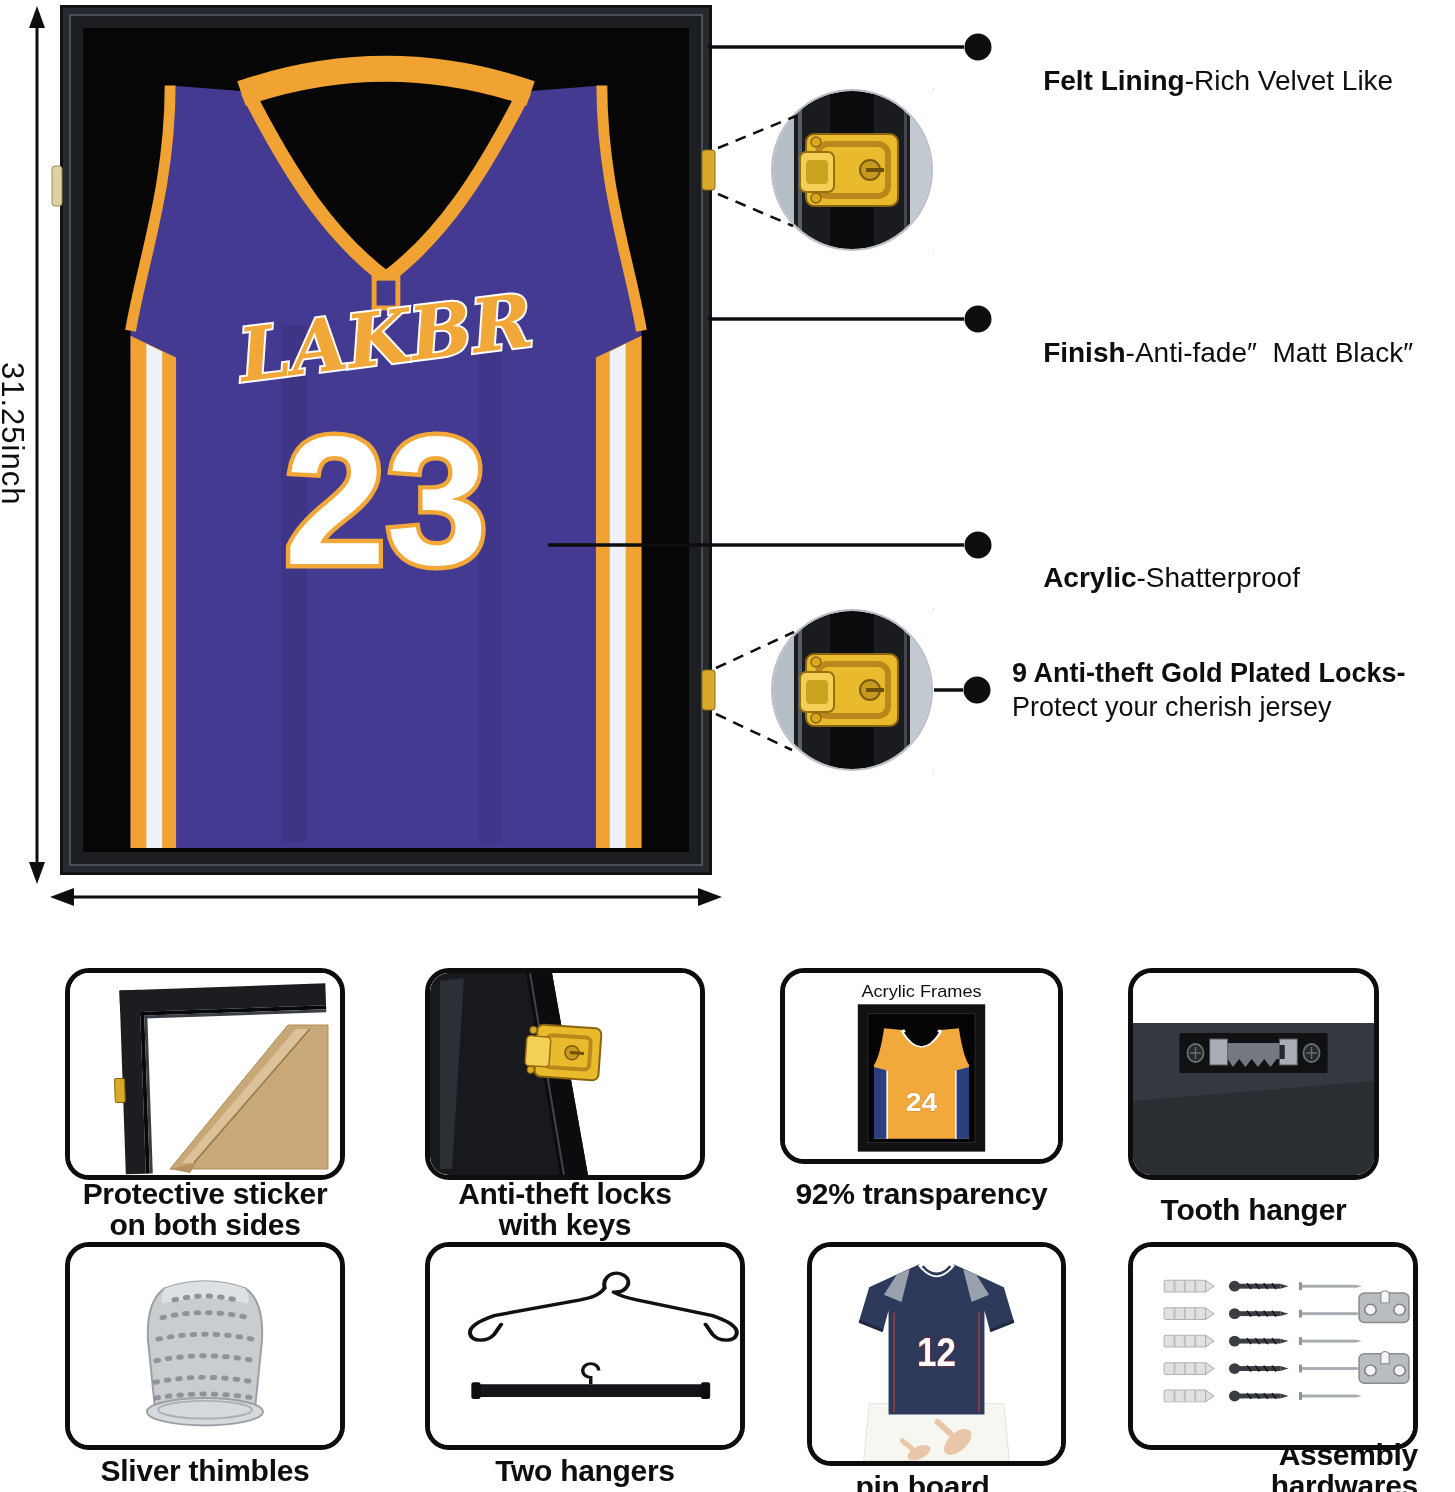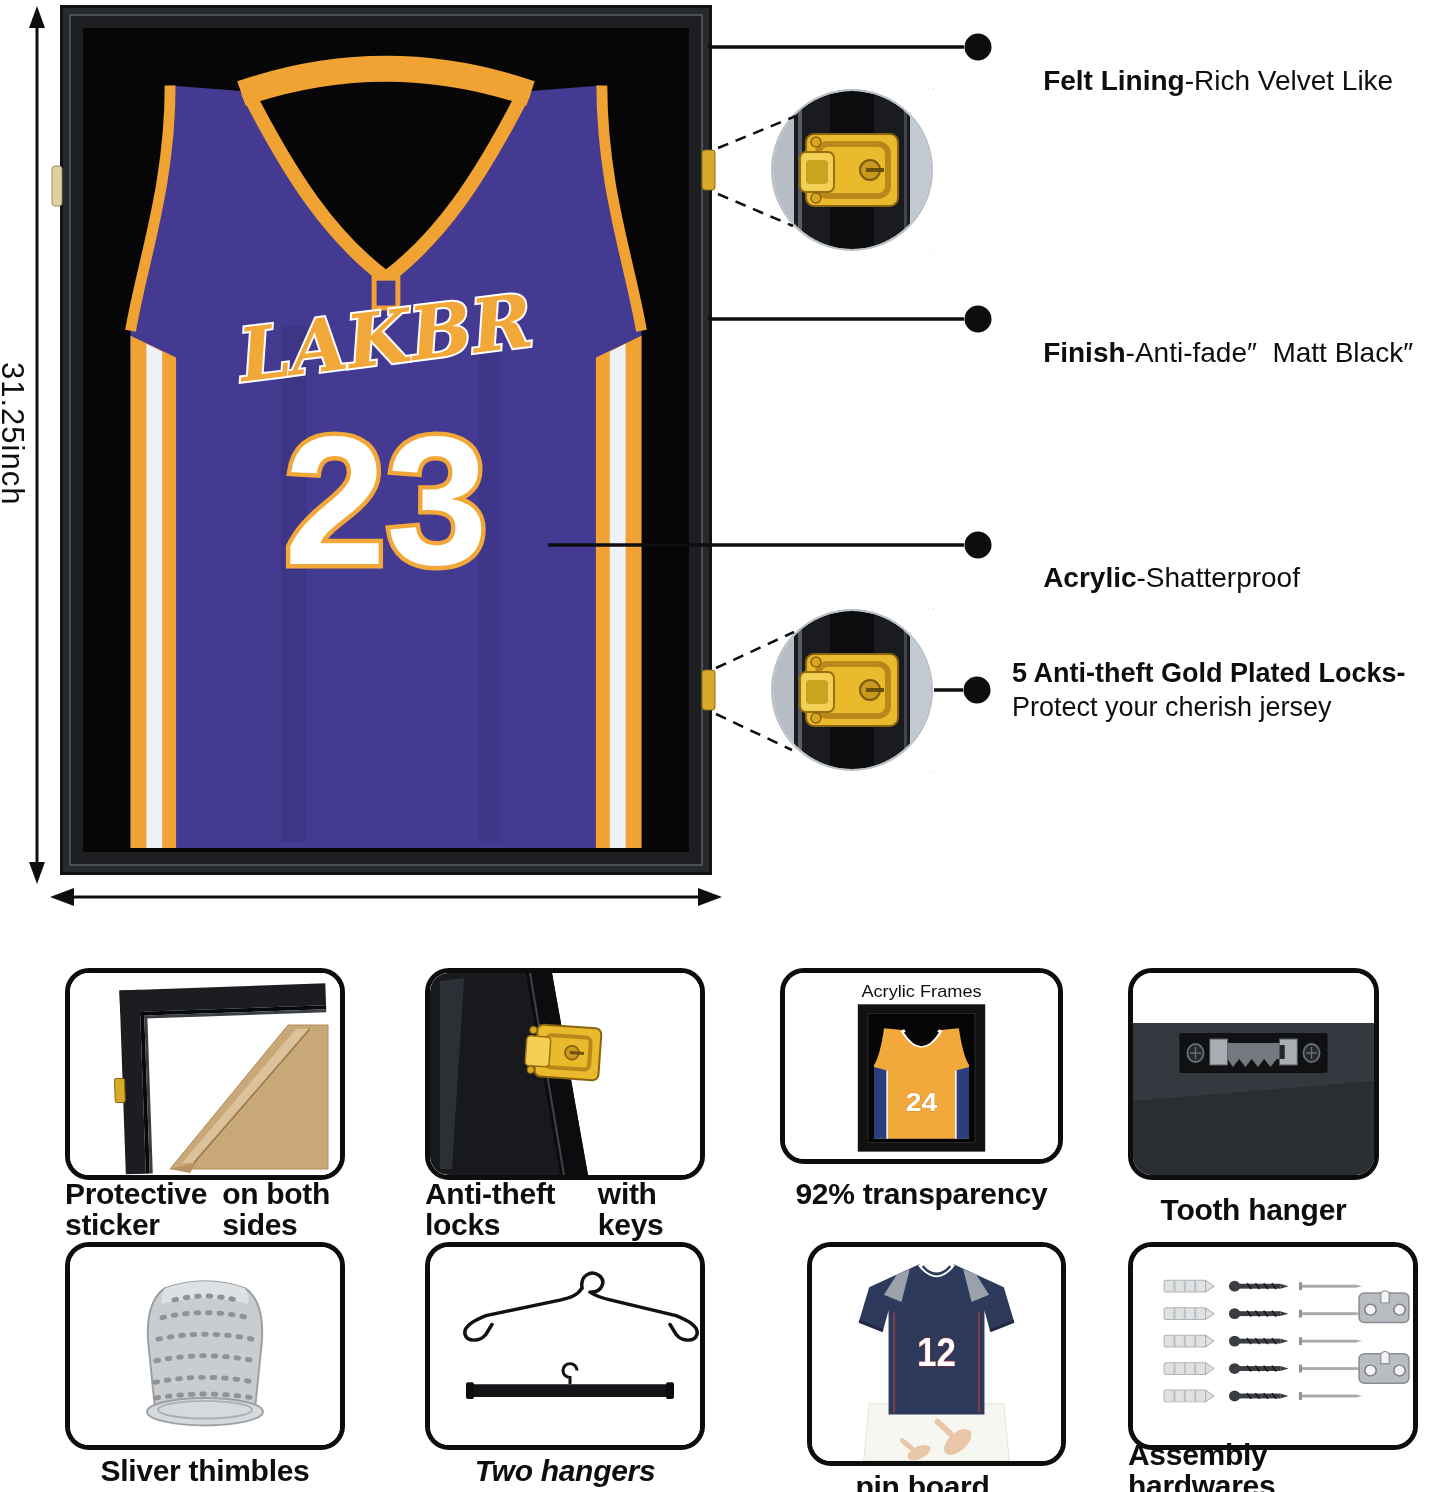--- a/index.html
+++ b/index.html
@@ -27,22 +27,22 @@
   #callout-1{left:1012px;top:30px;}
   #callout-2{left:1012px;top:302px;}
   #callout-3{left:1012px;top:527px;}
   #callout-4{left:1012px;top:656px;}
 
   
   .tile{position:absolute;}
   .tile-box{box-sizing:border-box;border:5px solid #0d0d0d;border-radius:24px;
             background:#fff;overflow:hidden;}
   .tile-box svg{display:block;width:100%;height:100%;}
-  .tile-caption{display:flex;flex-direction:row;justify-content:center;align-items:center;
-                font-weight:700;font-size:30px;line-height:31px;height:58px;text-align:left;
+  .tile-caption{display:flex;flex-direction:column;justify-content:center;align-items:center;
+                font-weight:700;font-size:30px;line-height:31px;height:58px;text-align:right;
                 letter-spacing:-0.3px;}
   .row2 .tile-caption{height:40px;}
 </style>
 </head>
 <body>
 
 <div class="stage">
 
   <div class="case">
     <div class="case-inner">
@@ -174,21 +174,21 @@
   <div class="callout" id="callout-1">
     <b>Felt Lining</b><span>-Rich Velvet Like</span>
   </div>
   <div class="callout" id="callout-2">
     <b>Finish</b><span>-Anti-fade″  Matt Black″</span>
   </div>
   <div class="callout" id="callout-3">
     <b>Acrylic</b><span>-Shatterproof</span>
   </div>
   <div class="callout stacked" id="callout-4">
-    <b>5 Anti-theft Gold Plated Locks-</b>
+    <b>9 Anti-theft Gold Plated Locks-</b>
       <span>Protect your cherish jersey</span>
   </div>
 
   <div class="tile" style="left:65px;top:968px;width:280px;">
     <div class="tile-box" style="height:212px;">
       <svg viewBox="0 0 270 202" preserveAspectRatio="none">
         <rect width="270" height="202" fill="#fff"></rect>
         <g transform="rotate(-2 150 90)">
           <rect x="52" y="14" width="20" height="184" fill="#1b1d21"></rect>
           <rect x="52" y="14" width="206" height="22" fill="#1b1d21"></rect>
@@ -300,21 +300,21 @@
         </g>
         <ellipse cx="135" cy="168" rx="58" ry="14" fill="#d6dadd" stroke="#9ba0a4" stroke-width="2"></ellipse>
         <ellipse cx="135" cy="166" rx="47" ry="9" fill="none" stroke="#aab0b4" stroke-width="2"></ellipse>
       </svg>
     </div>
     <div class="tile-caption">
       <span>Sliver thimbles</span>
     </div>
   </div>
 
-  <div class="tile row2" style="left:425px;top:1242px;width:280px;font-style:italic;">
+  <div class="tile row2" style="left:425px;top:1242px;width:320px;">
     <div class="tile-box" style="height:208px;">
       <svg viewBox="0 0 270 202" preserveAspectRatio="none">
         <rect width="270" height="202" fill="#fff"></rect>
         <g fill="none" stroke="#111" stroke-width="3.5" stroke-linecap="round">
           <path d="M 152 42 c -2 -13 9 -19 17 -13 c 8 6 2 17 -7 17"></path>
           <path d="M 152 42 c -5 8 -13 10 -21 12 L 56 70 c -10 4 -23 11 -21 19 c 2 8 15 8 21 0 l 6 -10"></path>
           <path d="M 160 46 c 6 4 12 6 20 8 L 246 70 c 10 4 23 11 21 19 c -2 8 -15 8 -21 0 l -6 -10"></path>
         </g>
         <g>
           <path d="M 140 140 v -7 a 7 7 0 1 1 7 -7" fill="none" stroke="#111" stroke-width="3"></path>

